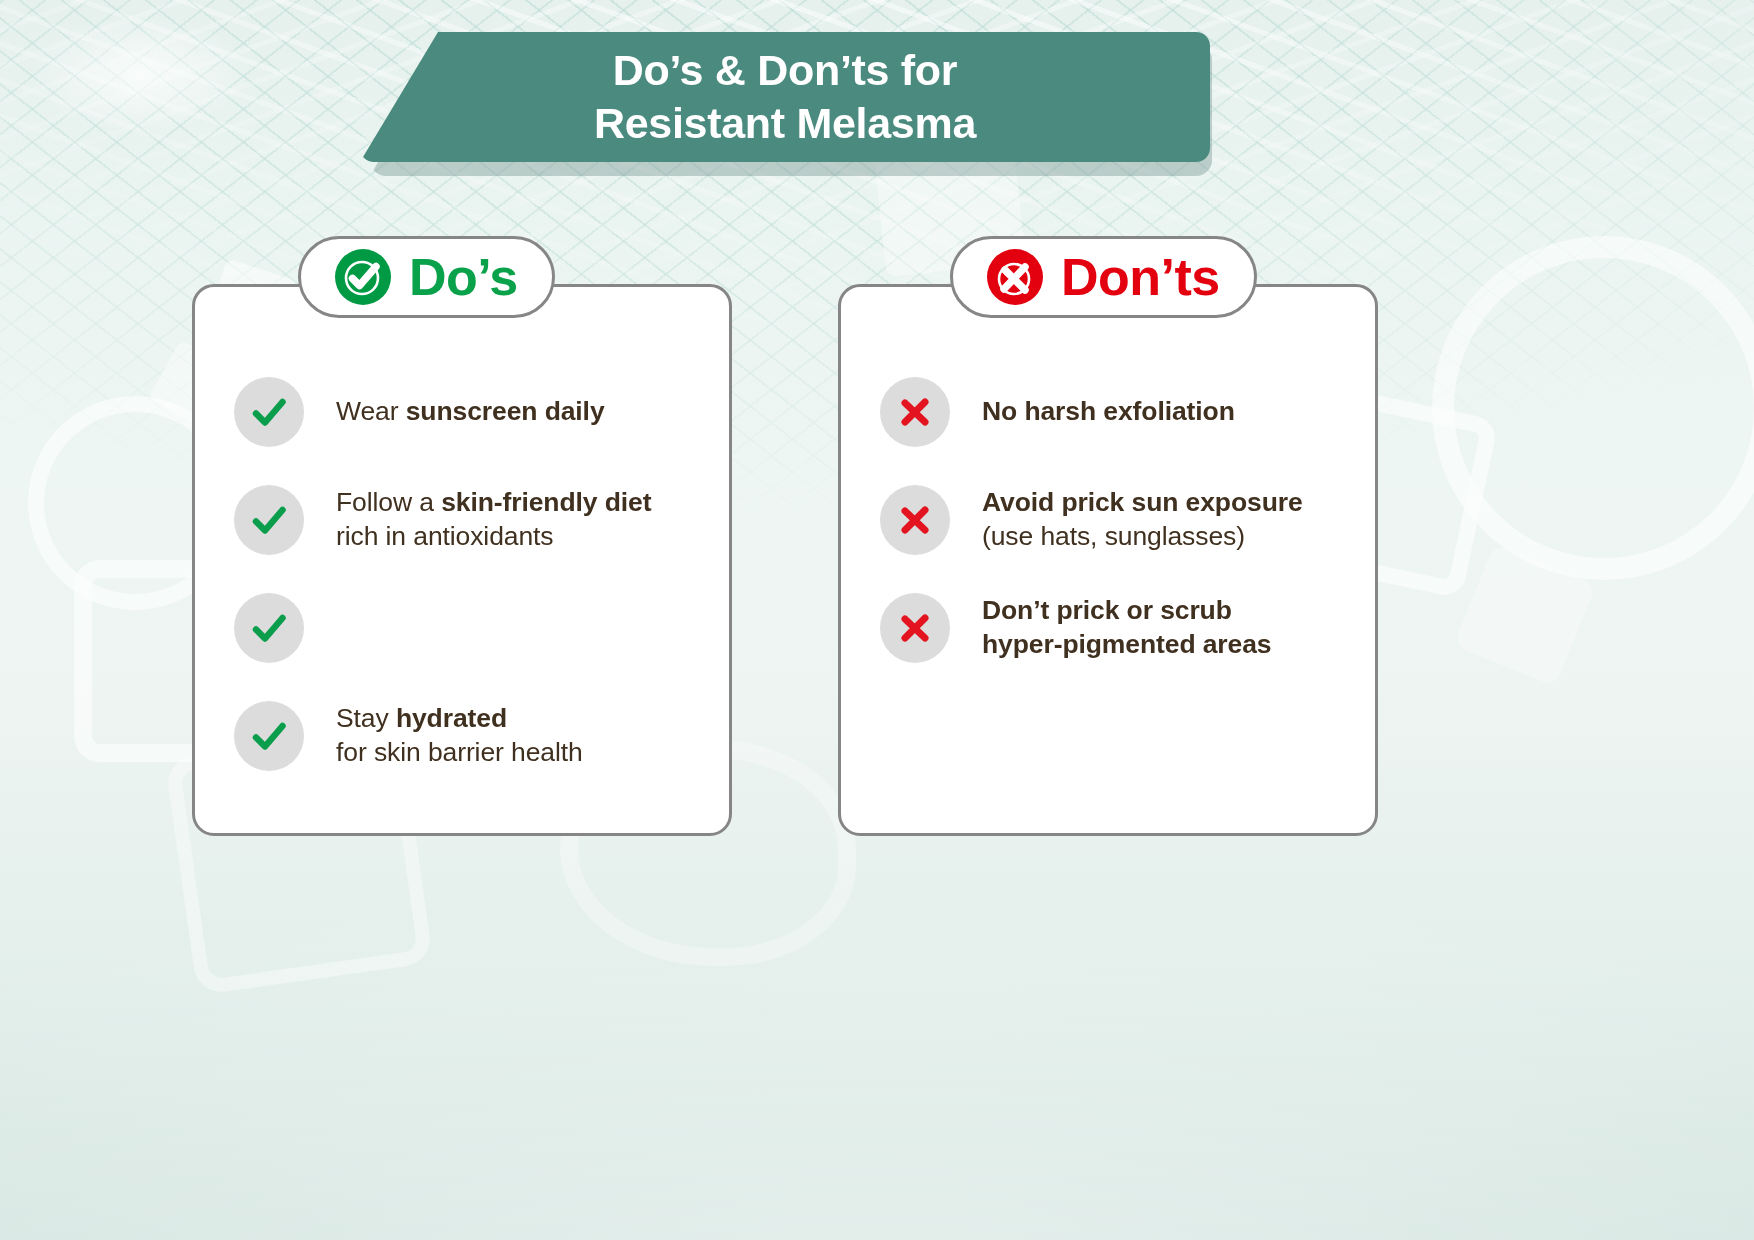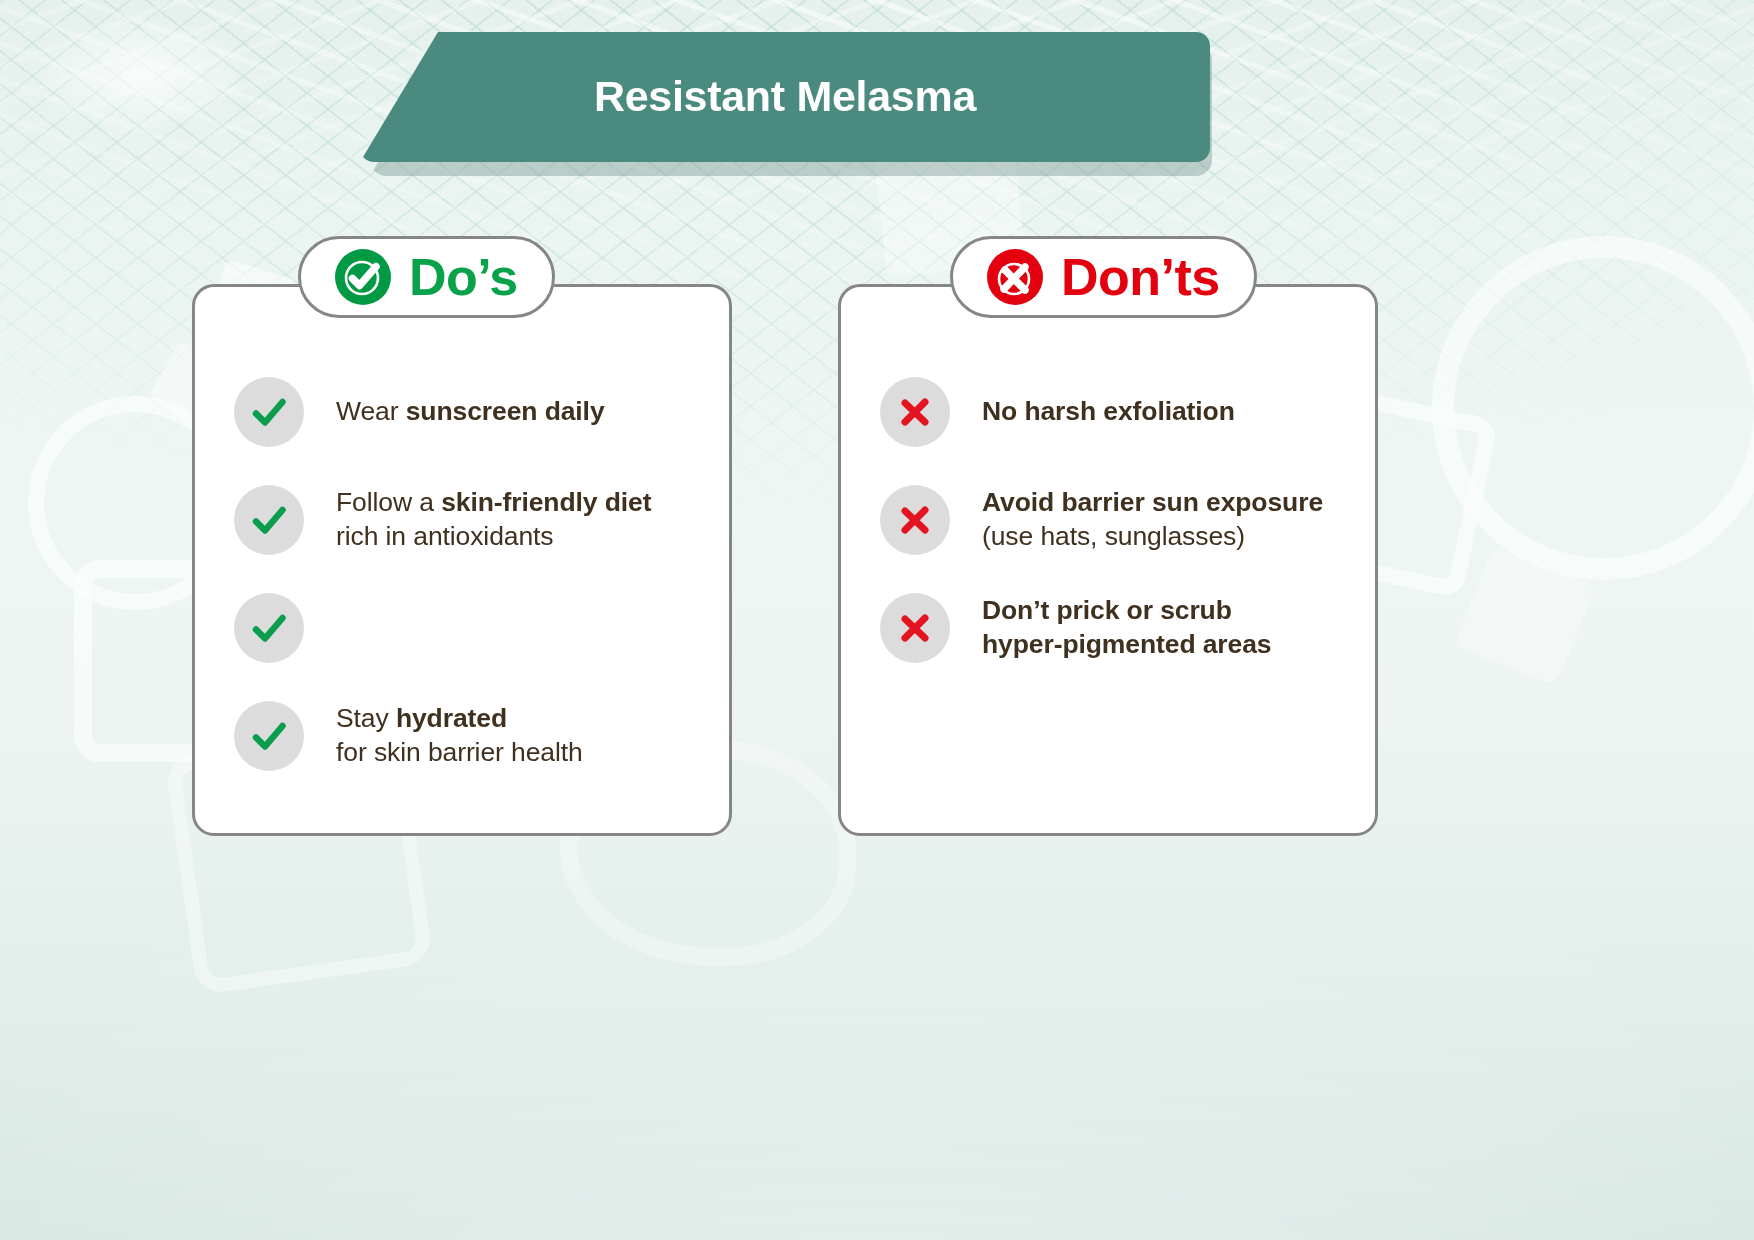--- a/index.html
+++ b/index.html
@@ -218,20 +218,21 @@
   <div class="shape shape-sq1"></div>
   <div class="shape shape-sq3"></div>
   <div class="shape shape-blob1"></div>
   <div class="shape shape-tile-a"></div>
   <div class="shape shape-tile-b"></div>
   <div class="shape shape-tile-c"></div>
 
   <div id="banner-wrap">
     <div id="banner-shadow"></div>
     <div id="banner">
+      <div class="banner-line">Do’s &amp; Don’ts for</div>
       <div class="banner-line">Resistant Melasma</div>
     </div>
   </div>
 
   <div class="column" id="col-dos">
     <div class="panel"></div>
 
     <div class="tab" id="tab-dos">
       <svg class="tab-badge" viewBox="0 0 56 56">
         <circle cx="28" cy="28" r="28" fill="#009a44"></circle>
@@ -307,21 +308,21 @@
             <div><span><b>No harsh exfoliation</b></span></div>
           </div>
         </div>
         <div class="list-item">
           <div class="marker">
             <svg width="40" height="40" viewBox="0 0 40 40">
               <path d="M10 11 L30 30 M30 10 L10 30" fill="none" stroke="#e3131f" stroke-width="7" stroke-linecap="round"></path>
             </svg>
           </div>
           <div class="item-text">
-            <div><span><b>Avoid barrier sun exposure</b></span></div>
+            <div><span><b>Avoid prick sun exposure</b></span></div>
             <div><span class="reg">(use hats, sunglasses)</span></div>
           </div>
         </div>
         <div class="list-item">
           <div class="marker">
             <svg width="40" height="40" viewBox="0 0 40 40">
               <path d="M10 11 L30 30 M30 10 L10 30" fill="none" stroke="#e3131f" stroke-width="7" stroke-linecap="round"></path>
             </svg>
           </div>
           <div class="item-text">

